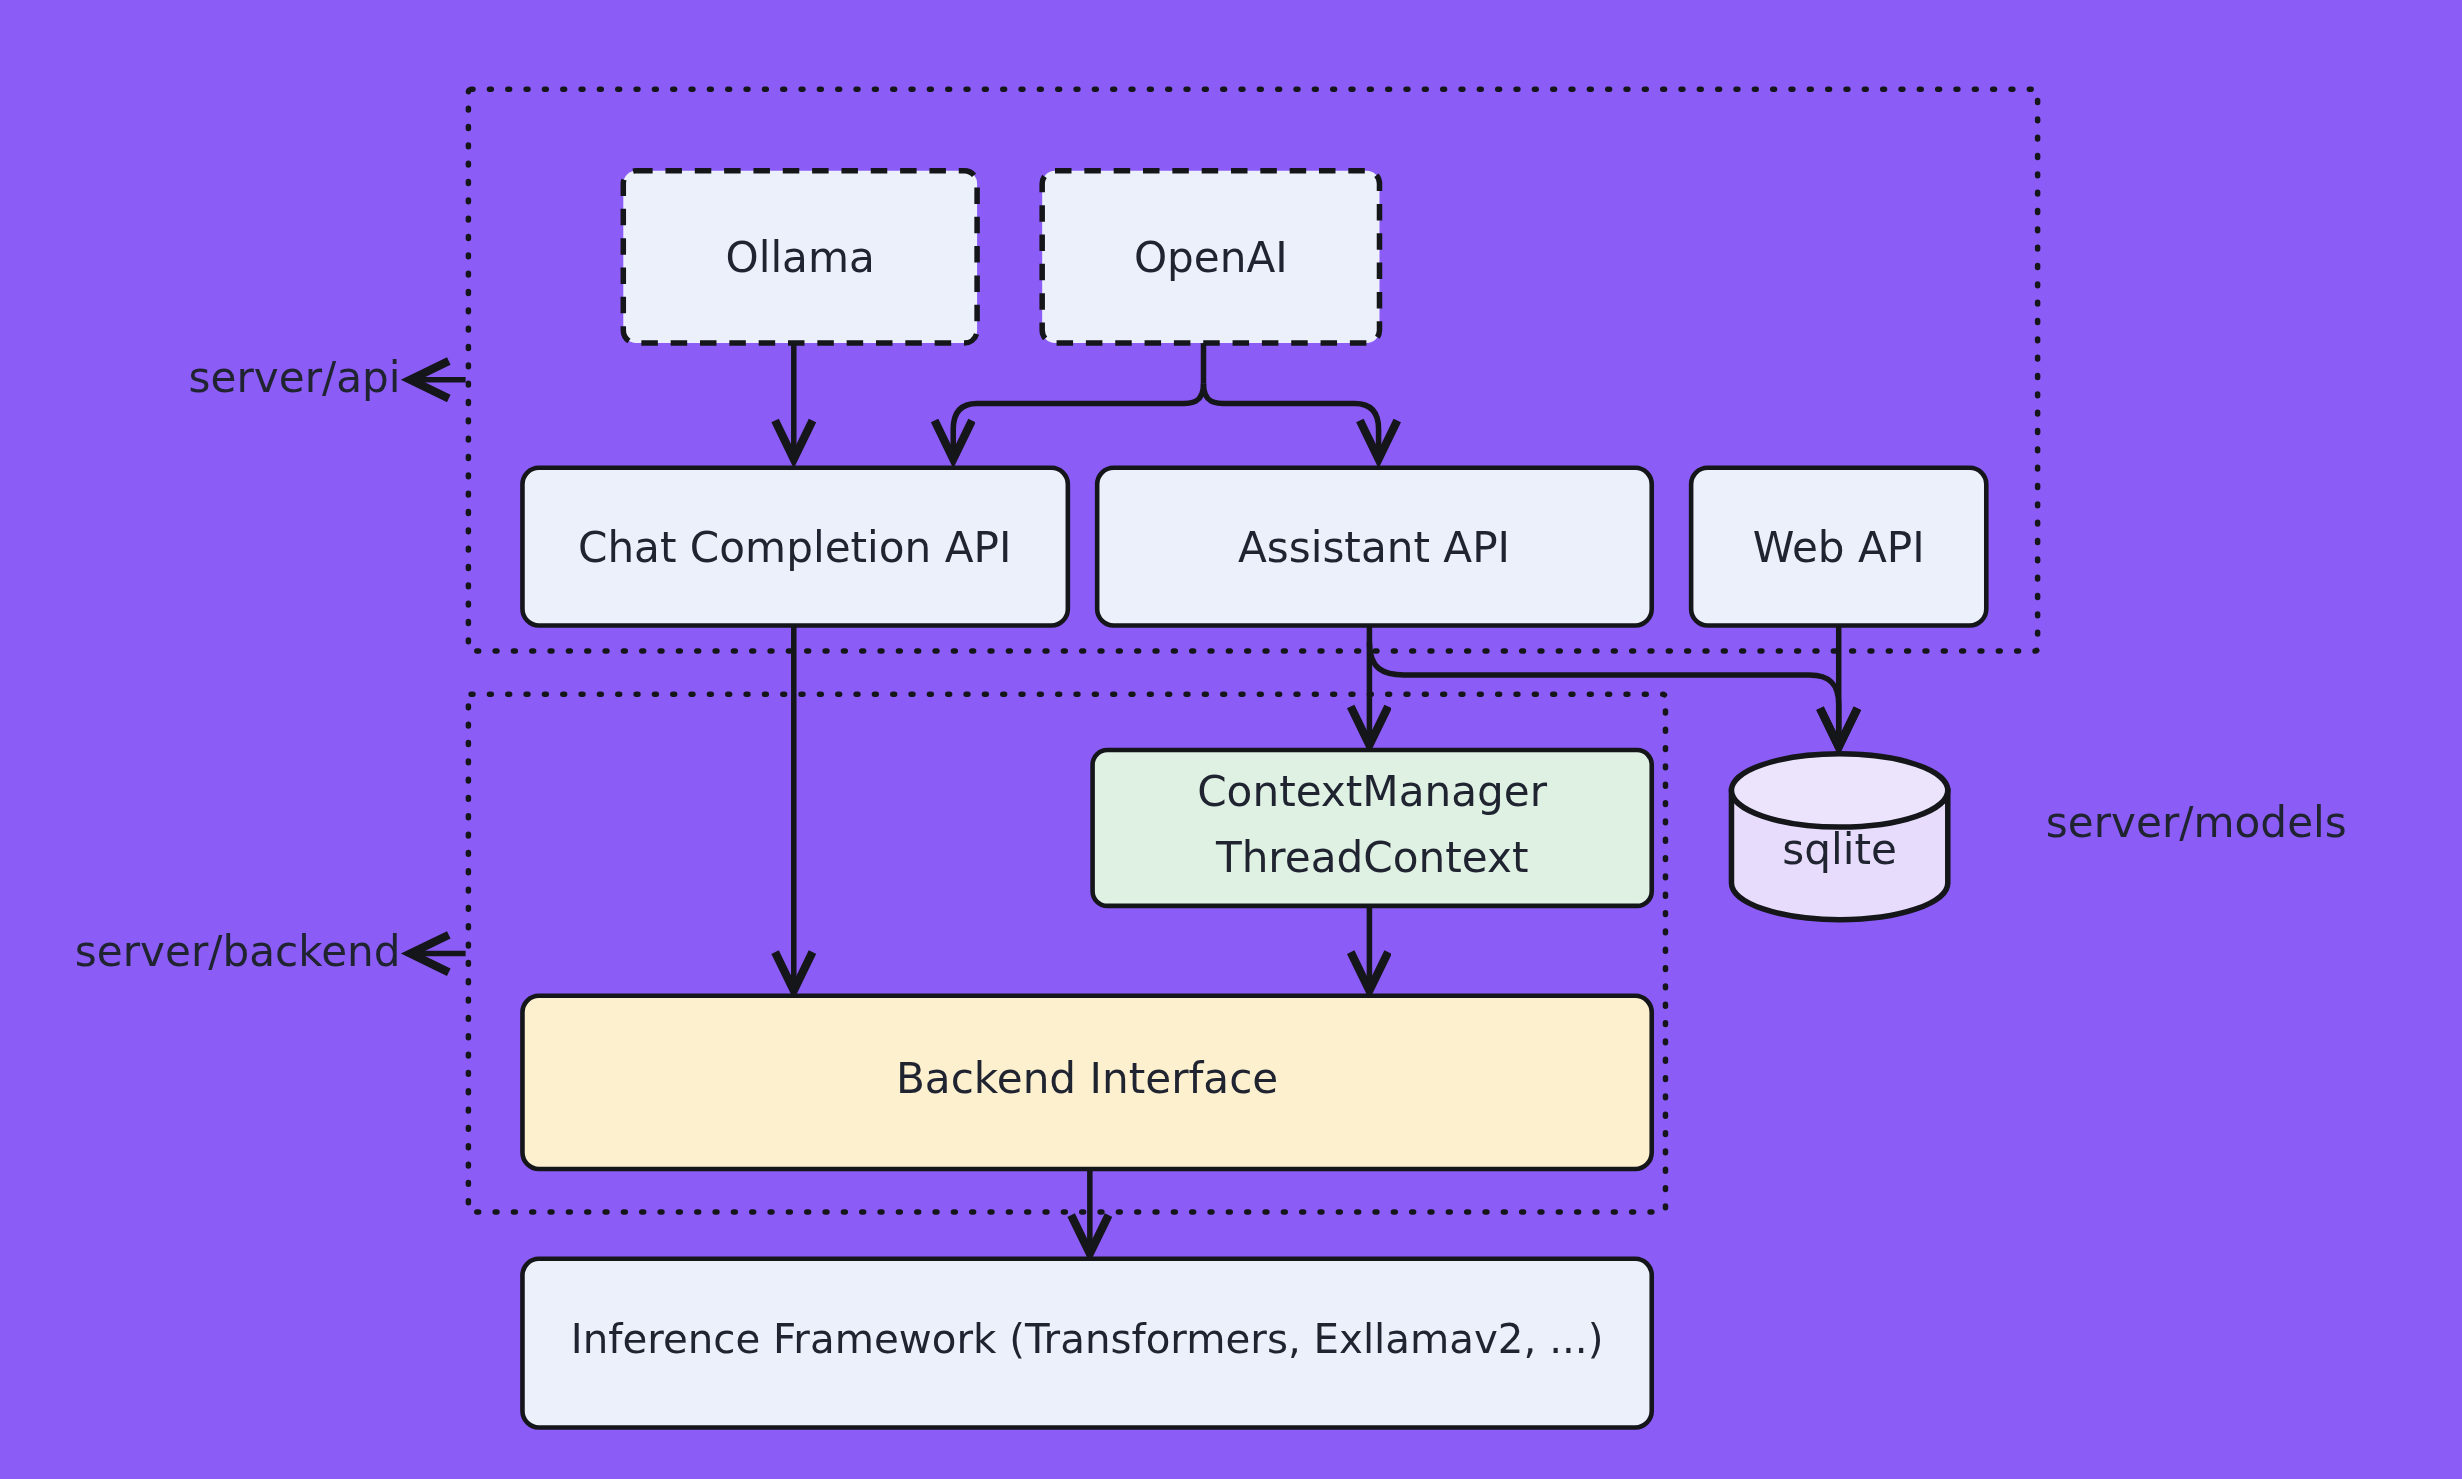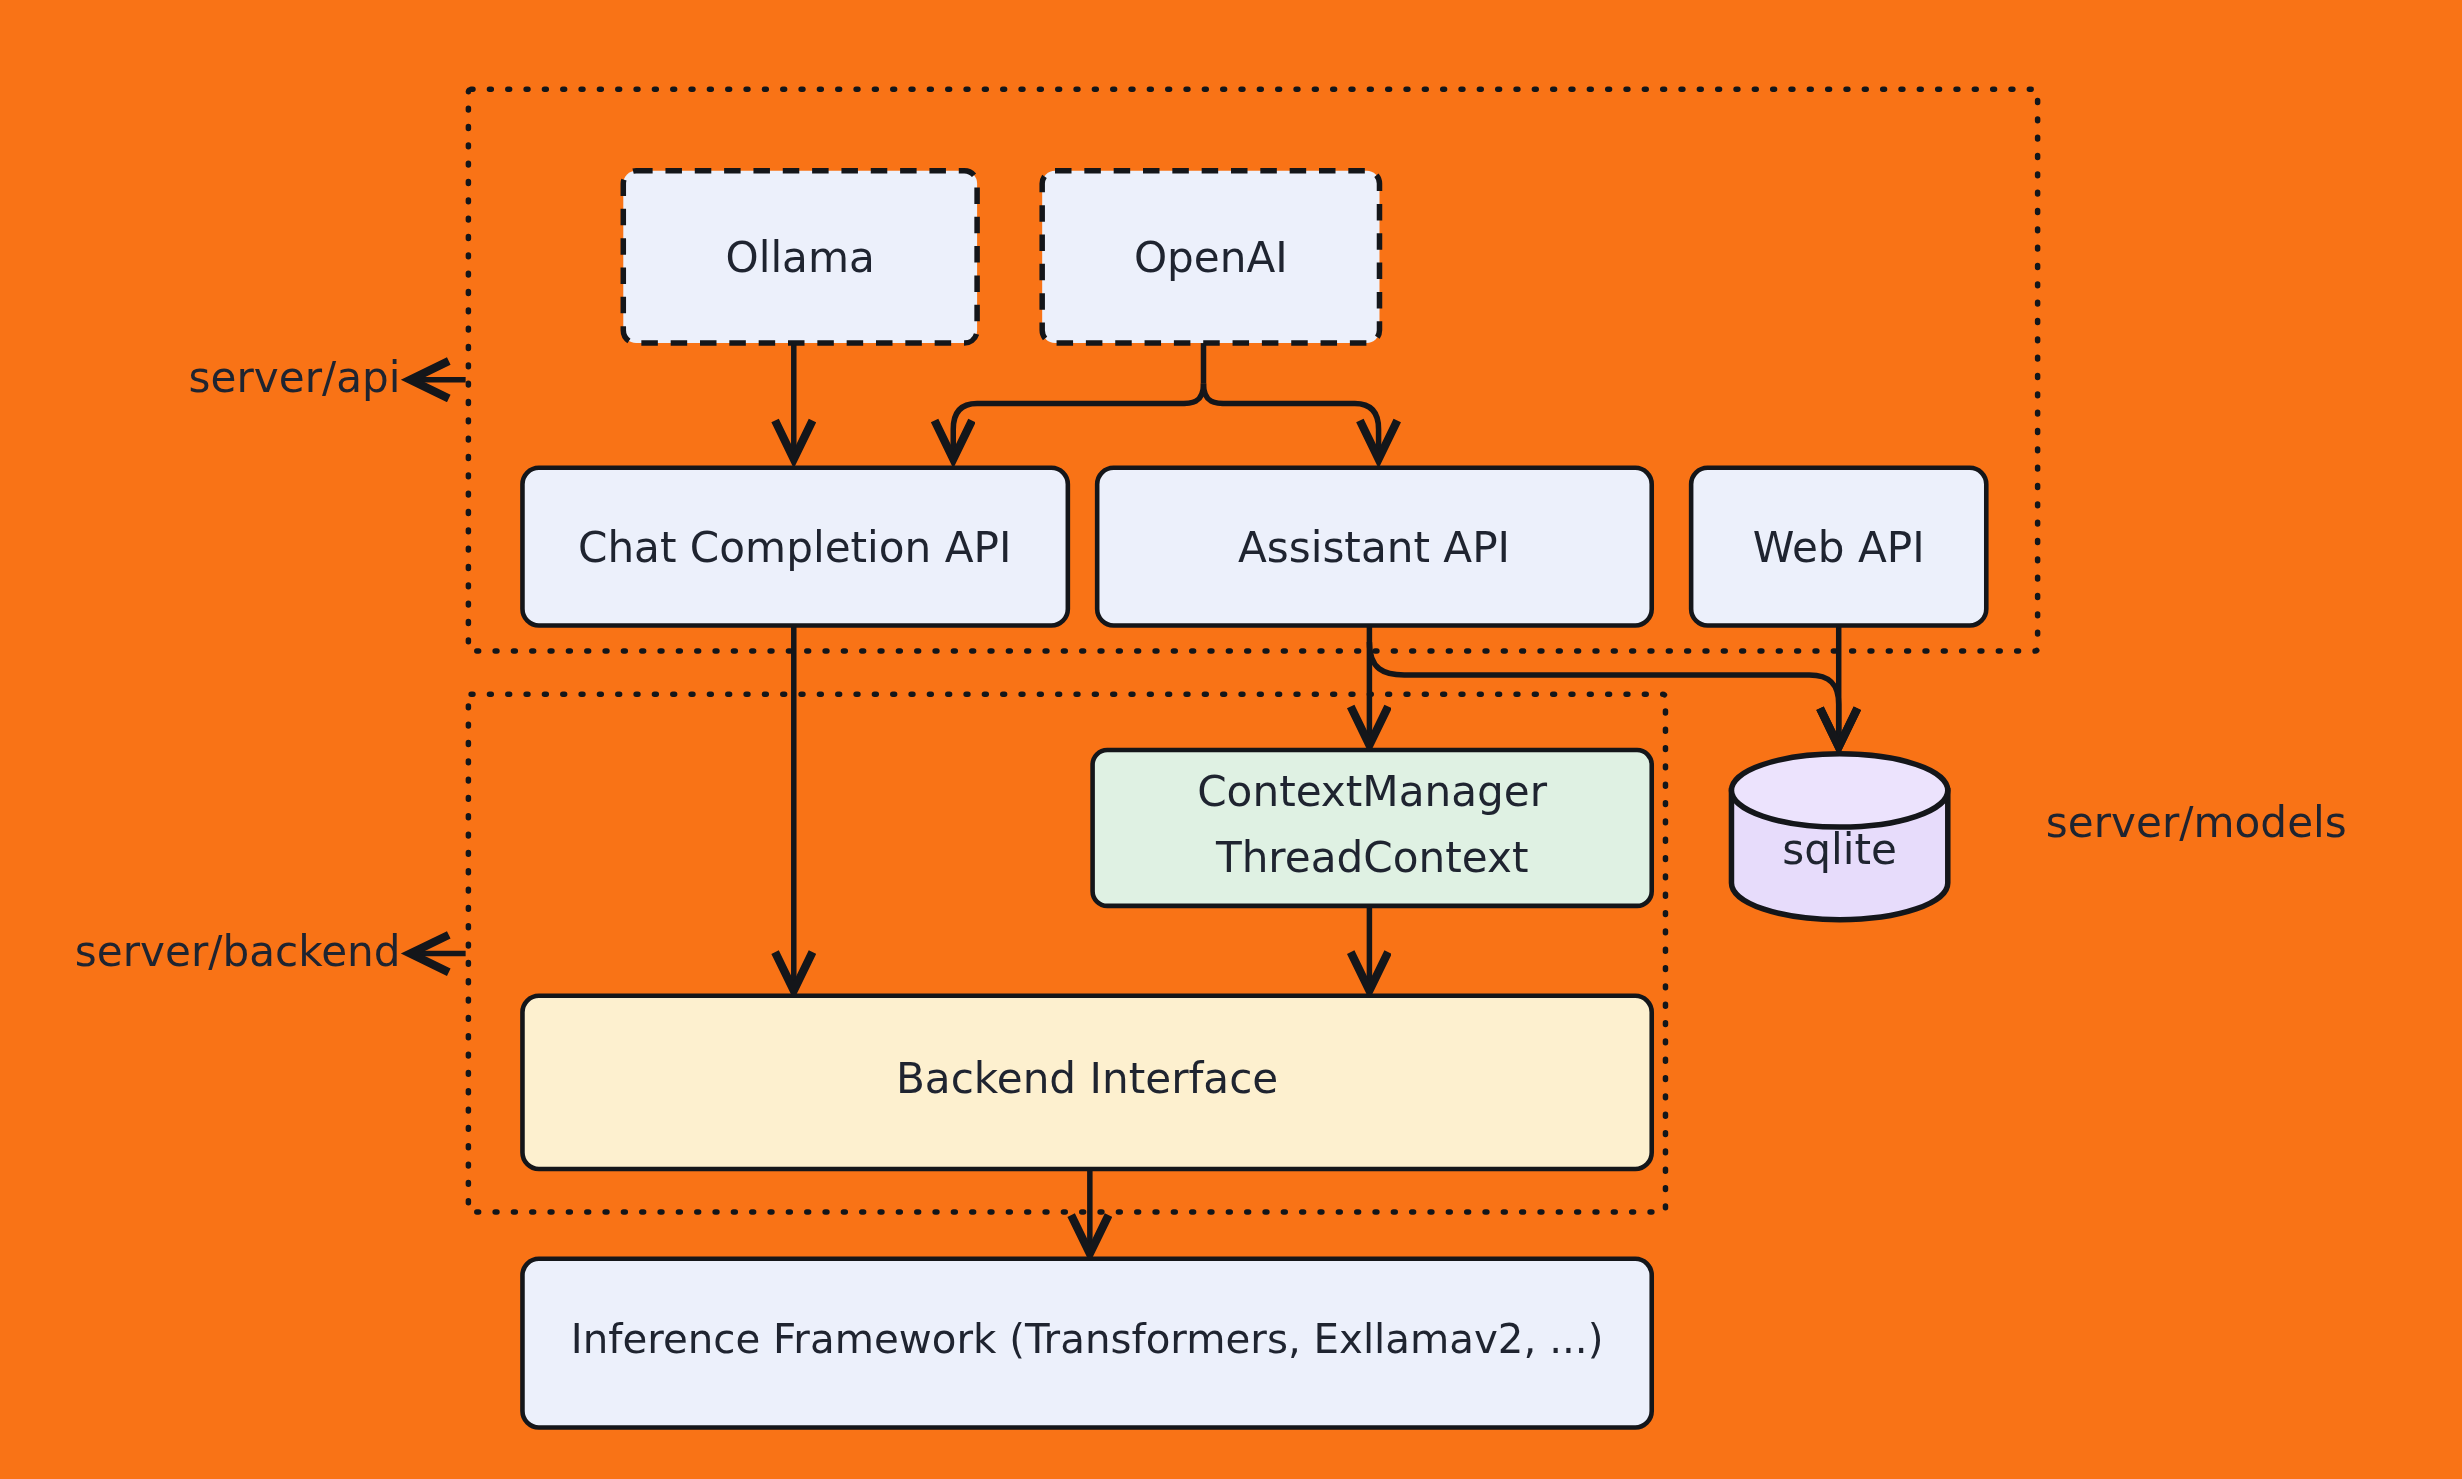--- a/index.html
+++ b/index.html
@@ -4,21 +4,21 @@
 <style>
   html, body {
     margin: 0;
     padding: 0;
     background: #ffffff;
   }
   #stage {
     position: relative;
     width: 2462px;
     height: 1480px;
-    background: #f97316;
+    background: #8b5cf6;
     overflow: hidden;
     font-family: "DejaVu Sans", sans-serif;
   }
   #diagram {
     display: block;
     width: 2462px;
     height: 1480px;
   }
   .node-label {
     font-family: "DejaVu Sans", sans-serif;

